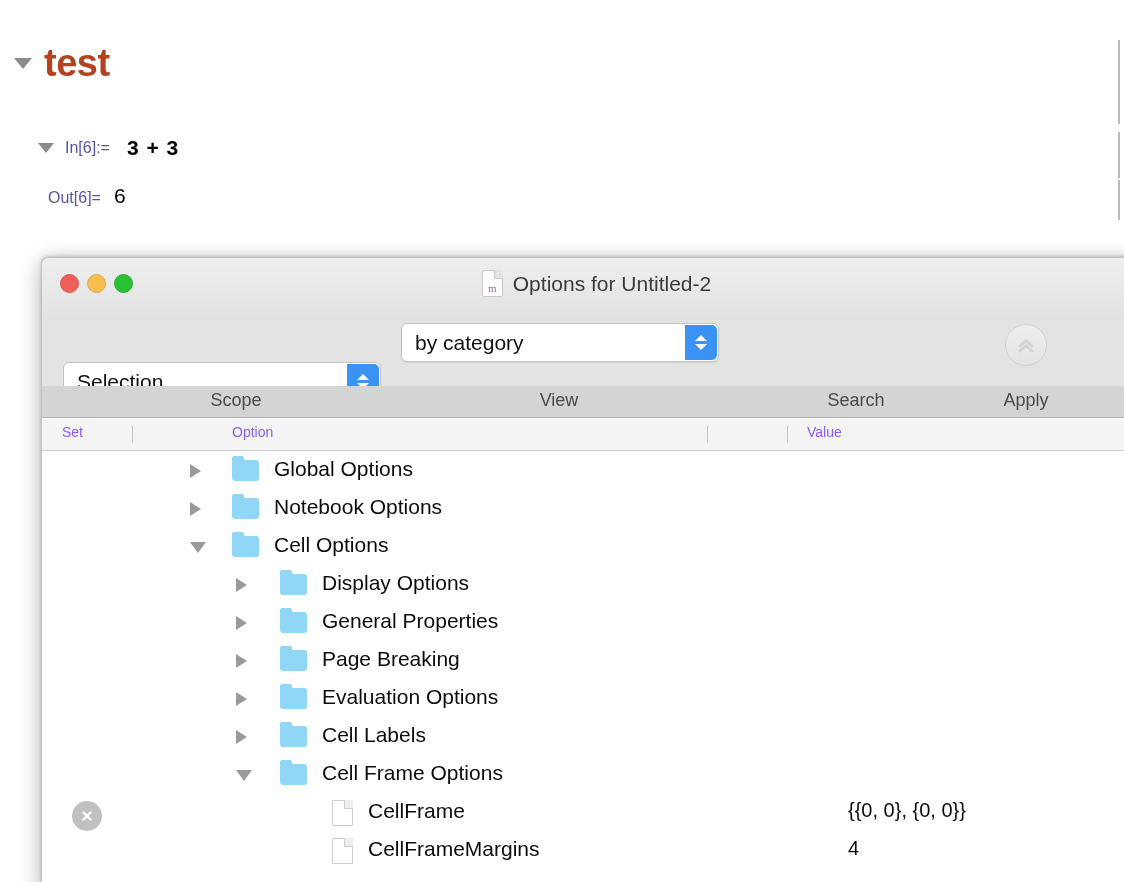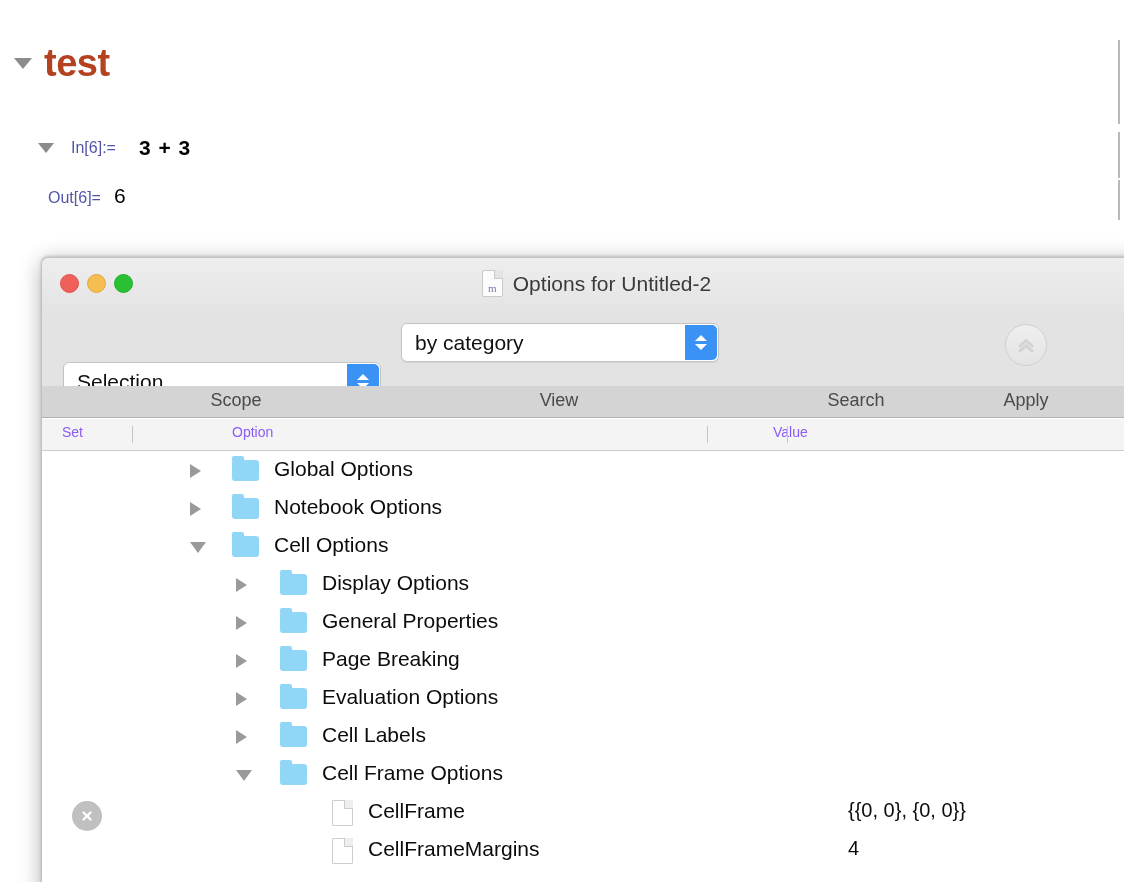--- a/index.html
+++ b/index.html
@@ -35,21 +35,21 @@
   .nb-title {
     color: #b4411f;
     font-size: 38px;
     font-weight: bold;
     letter-spacing: -0.5px;
     line-height: 1;
   }
   .nb-in-row {
     position: absolute;
     left: 38px; top: 136px;
-    display: flex; align-items: center; gap: 17px;
+    display: flex; align-items: center; gap: 11px;
   }
   .nb-label {
     color: #5353a8;
     font-size: 16px;
   }
   .nb-expr {
     color: #000;
     font-size: 21px;
     font-weight: bold;
     margin-left: 6px;
@@ -396,21 +396,21 @@
   <div class="toolbar-labels">
     <div class="tlabel" style="left:194px;">Scope</div>
     <div class="tlabel" style="left:517px;">View</div>
     <div class="tlabel" style="left:814px;">Search</div>
     <div class="tlabel" style="left:984px;">Apply</div>
   </div>
 
   <div class="tablehead">
     <div class="th" style="left:20px;">Set</div>
     <div class="th" style="left:190px;">Option</div>
-    <div class="th" style="left:731px;text-align:center;">Value</div>
+    <div class="th" style="left:765px;text-align:center;">Value</div>
     <div class="vdiv" style="left:90px;"></div>
     <div class="vdiv" style="left:665px;"></div>
     <div class="vdiv" style="left:745px;"></div>
   </div>
 
   <div class="treelist" id="treelist">
       <div class="row">
         <div class="disc closed" style="left: 148px;"></div>
         <div class="folder" style="left: 190px;"></div>
         <div class="rowlabel" style="left: 232px;">Global Options</div>

